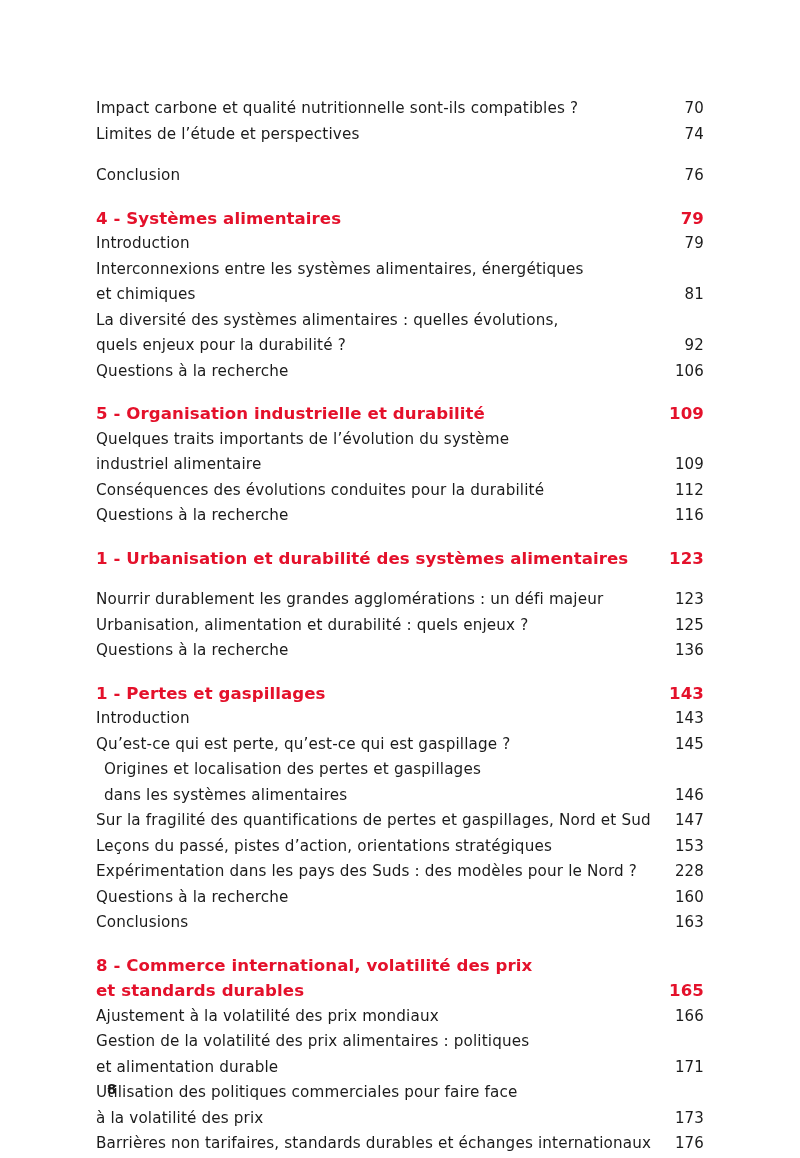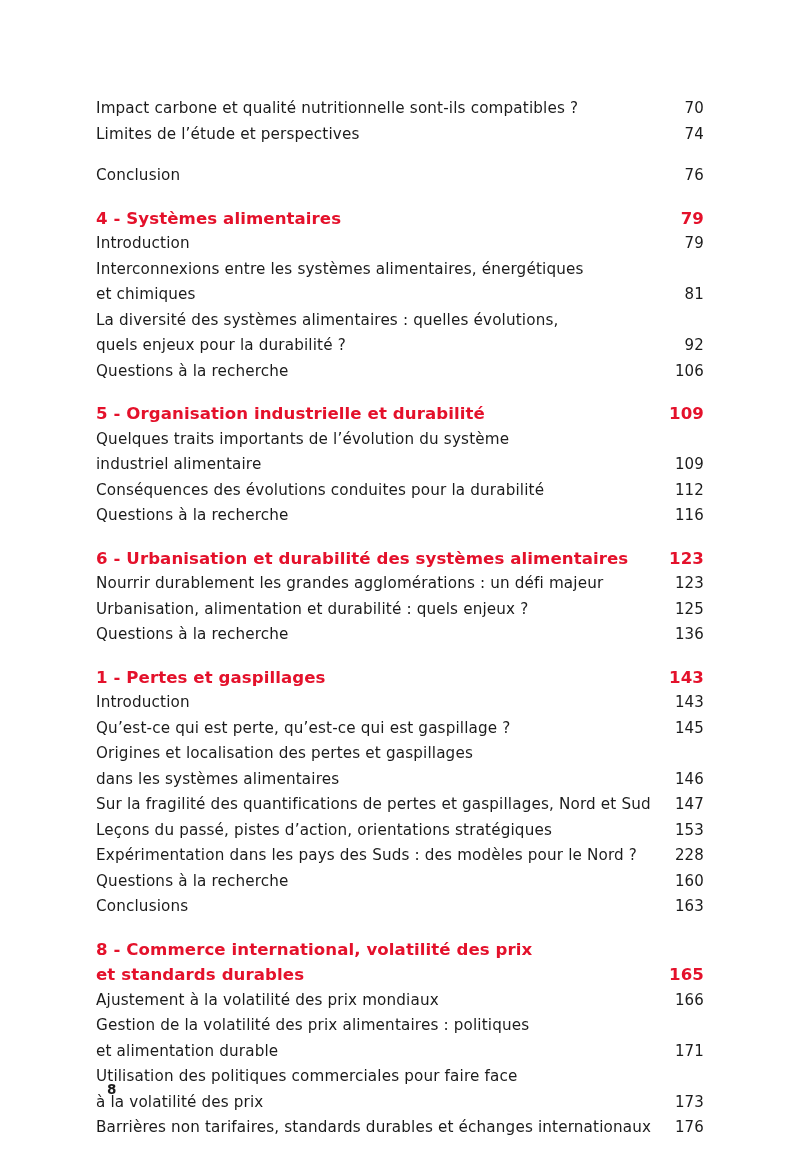--- a/index.html
+++ b/index.html
@@ -145,25 +145,25 @@
       </div>
       <div class="entry sub">
         <div class="label" style="white-space: pre-line;">Conséquences des évolutions conduites pour la durabilité</div>
         <div class="page-num">112</div>
       </div>
       <div class="entry sub">
         <div class="label" style="white-space: pre-line;">Questions à la recherche</div>
         <div class="page-num">116</div>
       </div>
       <div class="entry chapter gap-before">
-        <div class="label" style="white-space: pre-line;">6 - Urbanisation et durabilité des systèmes alimentaires</div>
+        <div class="label" style="white-space: pre-line;">1 - Urbanisation et durabilité des systèmes alimentaires</div>
         <div class="page-num">123</div>
       </div>
       <div class="entry sub">
-        <div class="label" style="white-space: pre-line;">Nourrir durablement les grandes agglomérations : un défi majeur</div>
+        <div class="label" style="white-space: pre-line; margin-top: 16px;">Nourrir durablement les grandes agglomérations : un défi majeur</div>
         <div class="page-num">123</div>
       </div>
       <div class="entry sub">
         <div class="label" style="white-space: pre-line;">Urbanisation, alimentation et durabilité : quels enjeux ?</div>
         <div class="page-num">125</div>
       </div>
       <div class="entry sub">
         <div class="label" style="white-space: pre-line;">Questions à la recherche</div>
         <div class="page-num">136</div>
       </div>
@@ -173,21 +173,21 @@
       </div>
       <div class="entry sub">
         <div class="label" style="white-space: pre-line;">Introduction</div>
         <div class="page-num">143</div>
       </div>
       <div class="entry sub">
         <div class="label" style="white-space: pre-line;">Qu’est-ce qui est perte, qu’est-ce qui est gaspillage ?</div>
         <div class="page-num">145</div>
       </div>
       <div class="entry sub multiline">
-        <div class="label" style="white-space: pre-line;">Origines et localisation des pertes et gaspillages
+        <div class="label" style="white-space: pre-line; margin-left: 8px;">Origines et localisation des pertes et gaspillages
 dans les systèmes alimentaires</div>
         <div class="page-num">146</div>
       </div>
       <div class="entry sub">
         <div class="label" style="white-space: pre-line;">Sur la fragilité des quantifications de pertes et gaspillages, Nord et Sud</div>
         <div class="page-num">147</div>
       </div>
       <div class="entry sub">
         <div class="label" style="white-space: pre-line;">Leçons du passé, pistes d’action, orientations stratégiques</div>
         <div class="page-num">153</div>

